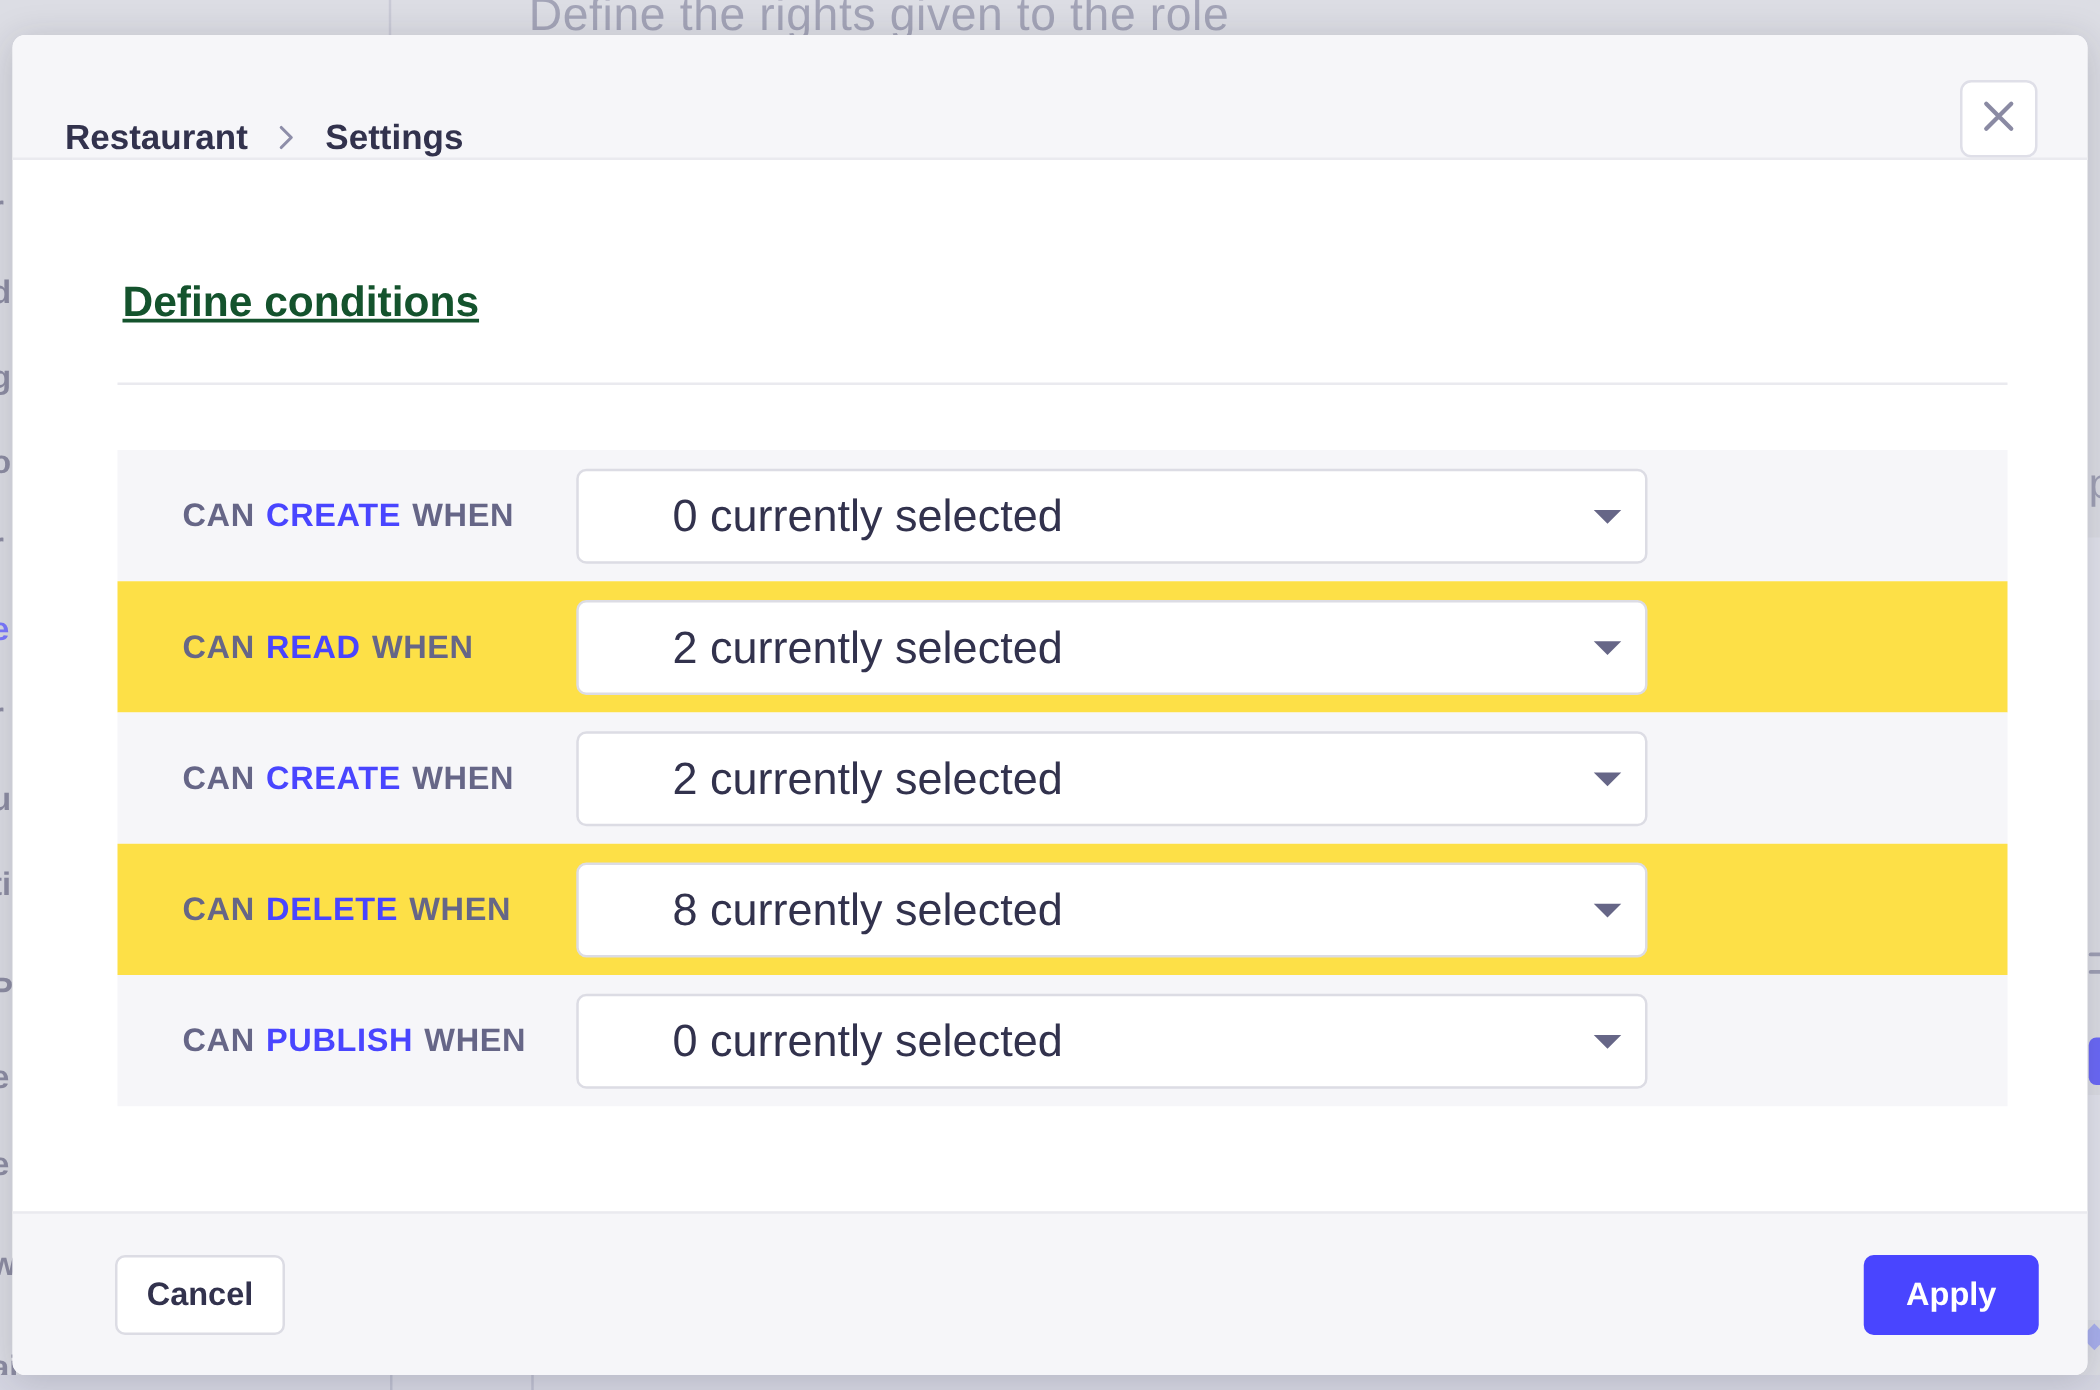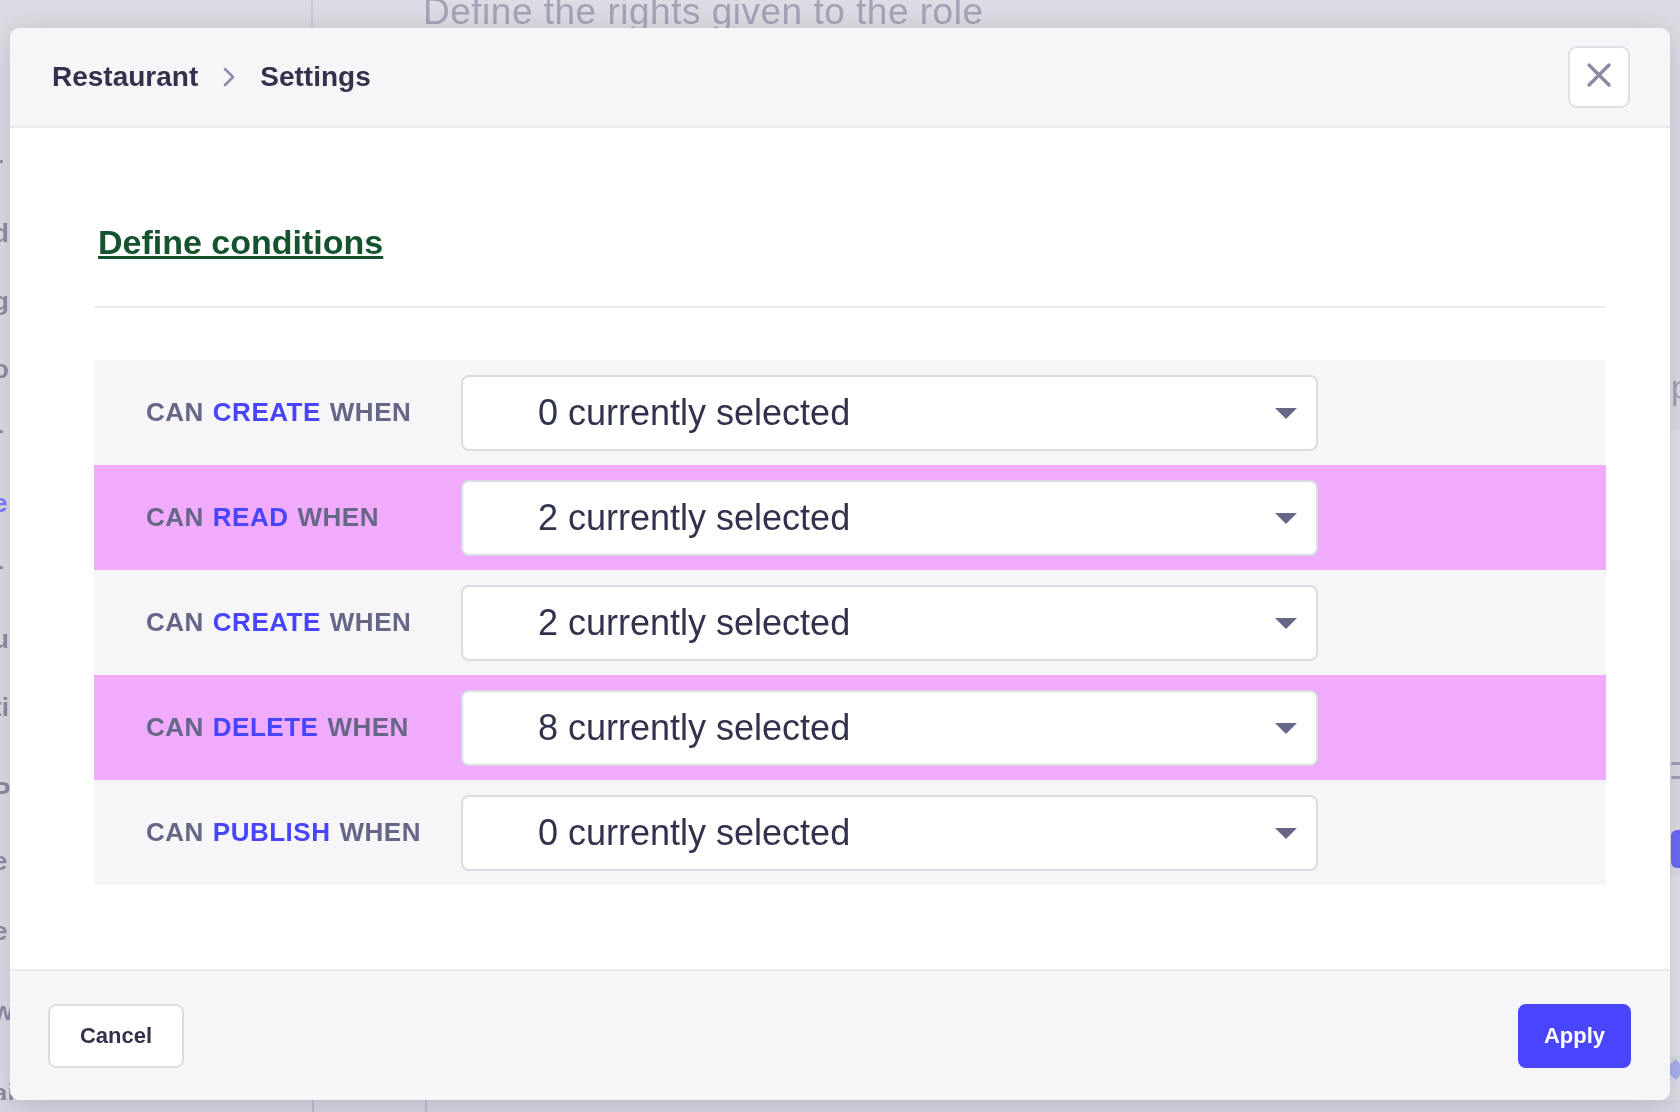--- a/index.html
+++ b/index.html
@@ -28,39 +28,39 @@
 
   
   .modal {
     position:absolute; left:10px; top:28px; width:1660px; height:1072px;
     background:#ffffff; border-radius:10px; overflow:hidden;
     box-shadow:0 4px 30px rgba(33,33,52,.18);
   }
   .modal-header {
     position:absolute; left:0; top:0; width:100%; height:100px;
     background:#f6f6f9; border-bottom:2px solid #eaeaef;
-    display:flex; align-items:center; padding:0 40px 0 42px;
+    display:flex; align-items:flex-end; padding:0 40px 0 42px;
   }
   .breadcrumb { display:flex; align-items:center; }
   .crumb { font-size:28px; font-weight:700; color:#32324d; }
   .crumb-sep { margin:0 24px; display:flex; align-items:center; }
   .header-spacer { flex:1; }
   .close-btn {
     width:62px; height:62px; background:#ffffff;
     border:2px solid #dfdfe8; border-radius:9px;
     display:flex; align-items:center; justify-content:center; cursor:pointer;
   }
   .modal-title {
     position:absolute; left:88px; top:189px; height:50px; line-height:50px;
     font-size:34px; font-weight:700; color:#14532d;text-decoration:underline;
   }
   .title-divider { position:absolute; left:84px; top:278px; width:1512px; height:2px; background:#eaeaef; }
 
   .rows { position:absolute; left:84px; top:332px; width:1512px; }
-  .perm-row { display:flex; align-items:center; height:105px; background:#f0abfc; }
+  .perm-row { display:flex; align-items:center; height:105px; background:#fde047; }
   .perm-row:nth-child(odd) { background:#f6f6f9; }
   .perm-label {
     width:367px; padding-left:52px; flex:none;
     font-size:26px; font-weight:700; letter-spacing:.5px; color:#666687;
     white-space:nowrap;
   }
   .perm-label .lbl { margin-right:9px; }
   .perm-label .lbl:last-child { margin-right:0; }
   .perm-label .lbl-action { color:#4945ff; }
   .combobox {
@@ -79,25 +79,25 @@
     border-top:11px solid #666687;
   }
   .modal-footer {
     position:absolute; left:0; bottom:0; width:100%; height:131px;
     background:#f6f6f9; border-top:2px solid #eaeaef;
     display:flex; align-items:center; justify-content:space-between;
     padding:0 39px 0 38px;
   }
   .btn {
     height:64px; border-radius:8px; font-family:inherit;
-    font-size:22px; font-weight:700; cursor:pointer;
-    display:flex; align-items:center; justify-content:center;
+    font-size:26px; font-weight:700; cursor:pointer;
+    display:flex; align-items:center; justify-content:center;margin-left:44px;
   }
   .btn-cancel { width:136px; background:#ffffff; border:2px solid #dcdce4; color:#32324d; }
-  .btn-apply { width:113px; background:#4945ff; border:2px solid #4945ff; color:#ffffff; }
+  .btn-apply { width:140px; background:#4945ff; border:2px solid #4945ff; color:#ffffff; }
 </style>
 </head>
 <body>
 
 <div class="screen">
 
   <div class="backdrop-heading">Define the rights given to the role</div>
   <div class="backdrop-vline-top"></div>
   <div id="frags">
   <span class="frag" style="top: 150px;">r</span>

